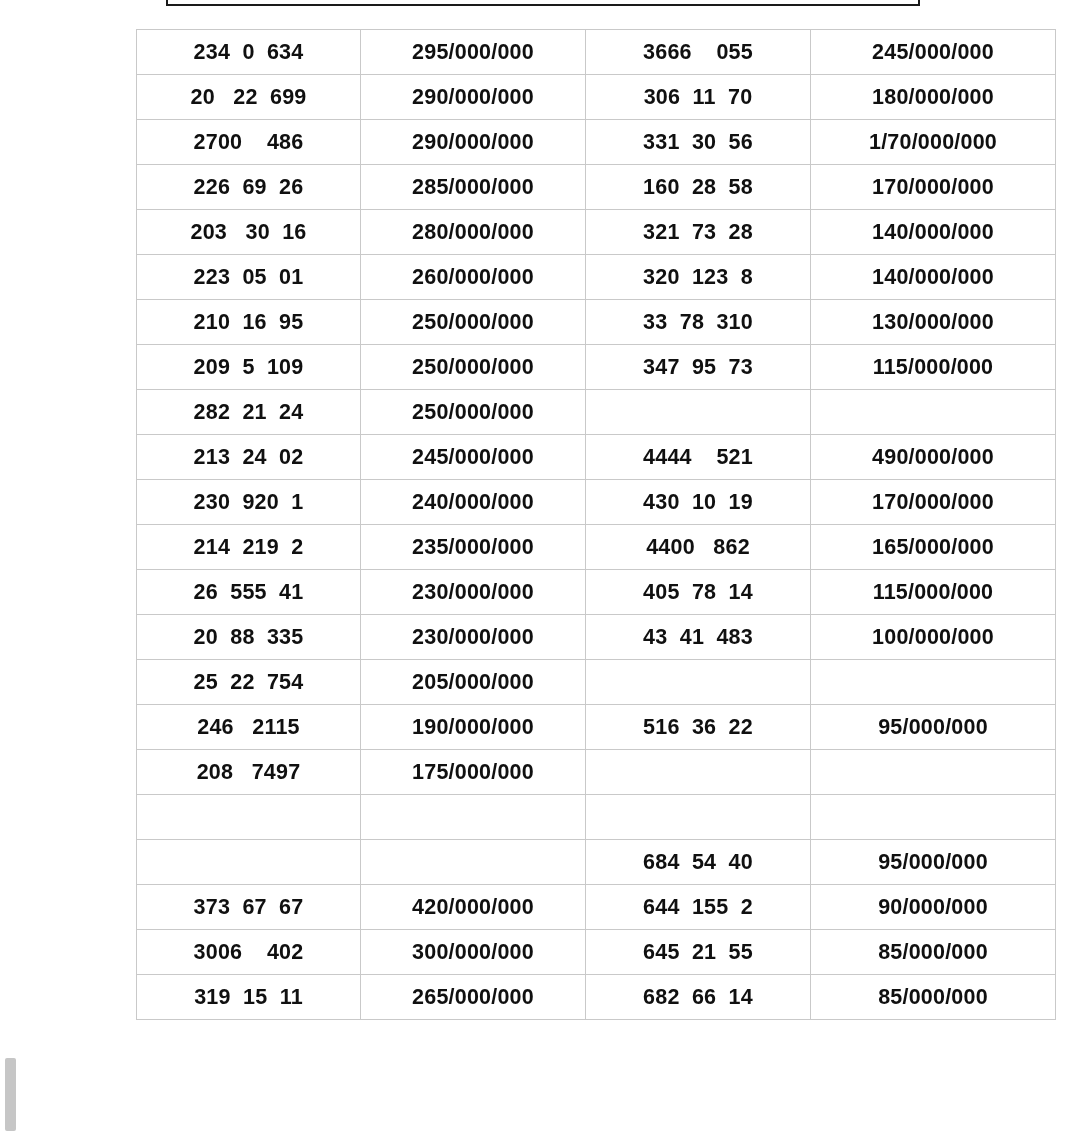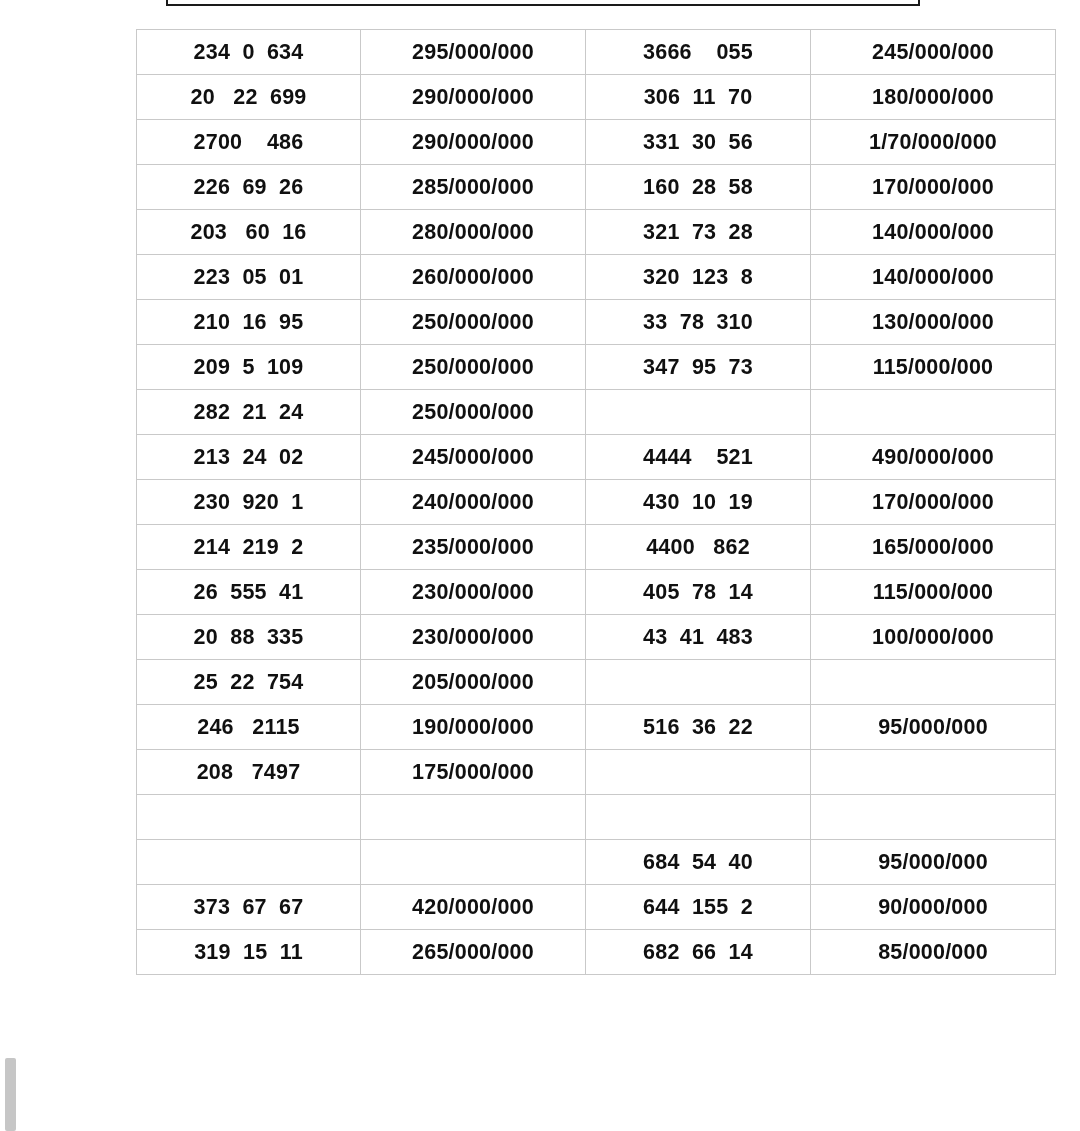--- a/index.html
+++ b/index.html
@@ -115,21 +115,21 @@
           <td>331  30  56</td>
           <td>1/70/000/000</td>
         </tr>
         <tr>
           <td>226  69  26</td>
           <td>285/000/000</td>
           <td>160  28  58</td>
           <td>170/000/000</td>
         </tr>
         <tr>
-          <td>203   60  16</td>
+          <td>203   30  16</td>
           <td>280/000/000</td>
           <td>321  73  28</td>
           <td>140/000/000</td>
         </tr>
         <tr>
           <td>223  05  01</td>
           <td>260/000/000</td>
           <td>320  123  8</td>
           <td>140/000/000</td>
         </tr>
@@ -211,20 +211,26 @@
           <td>684  54  40</td>
           <td>95/000/000</td>
         </tr>
         <tr>
           <td>373  67  67</td>
           <td>420/000/000</td>
           <td>644  155  2</td>
           <td>90/000/000</td>
         </tr>
         <tr>
+          <td>3006    402</td>
+          <td>300/000/000</td>
+          <td>645  21  55</td>
+          <td>85/000/000</td>
+        </tr>
+        <tr>
           <td>319  15  11</td>
           <td>265/000/000</td>
           <td>682  66  14</td>
           <td>85/000/000</td>
         </tr>
       </tbody>
   </table>
 </div>
 
 </body></html>

